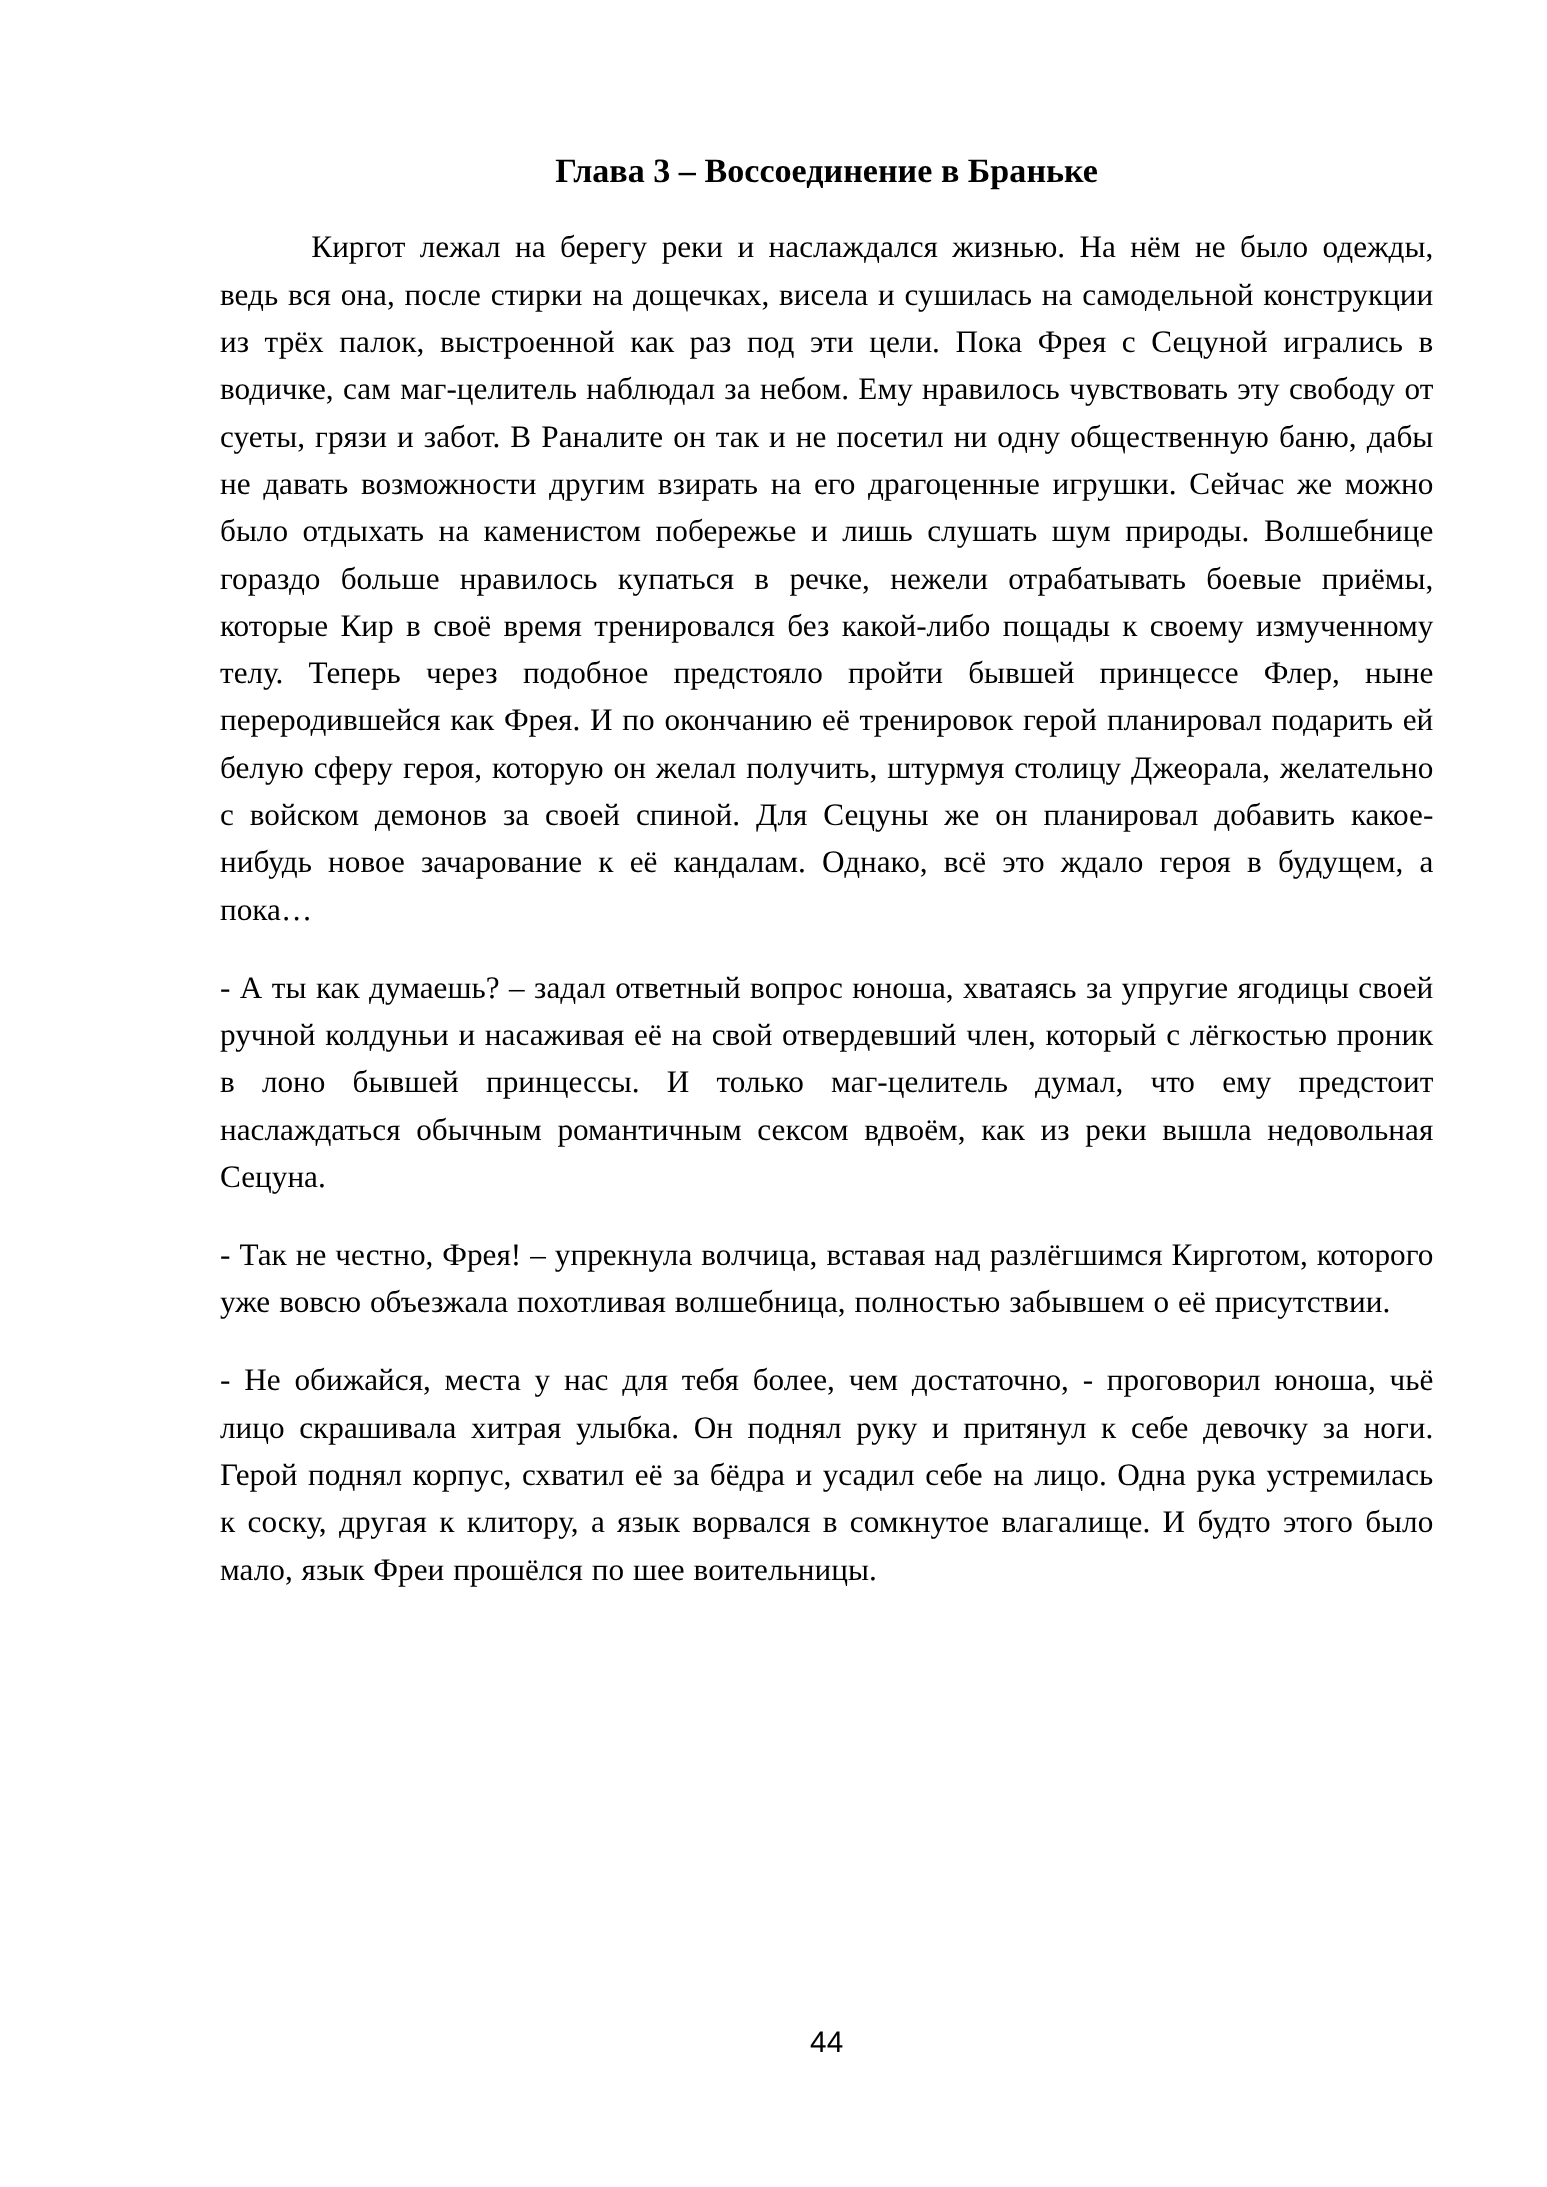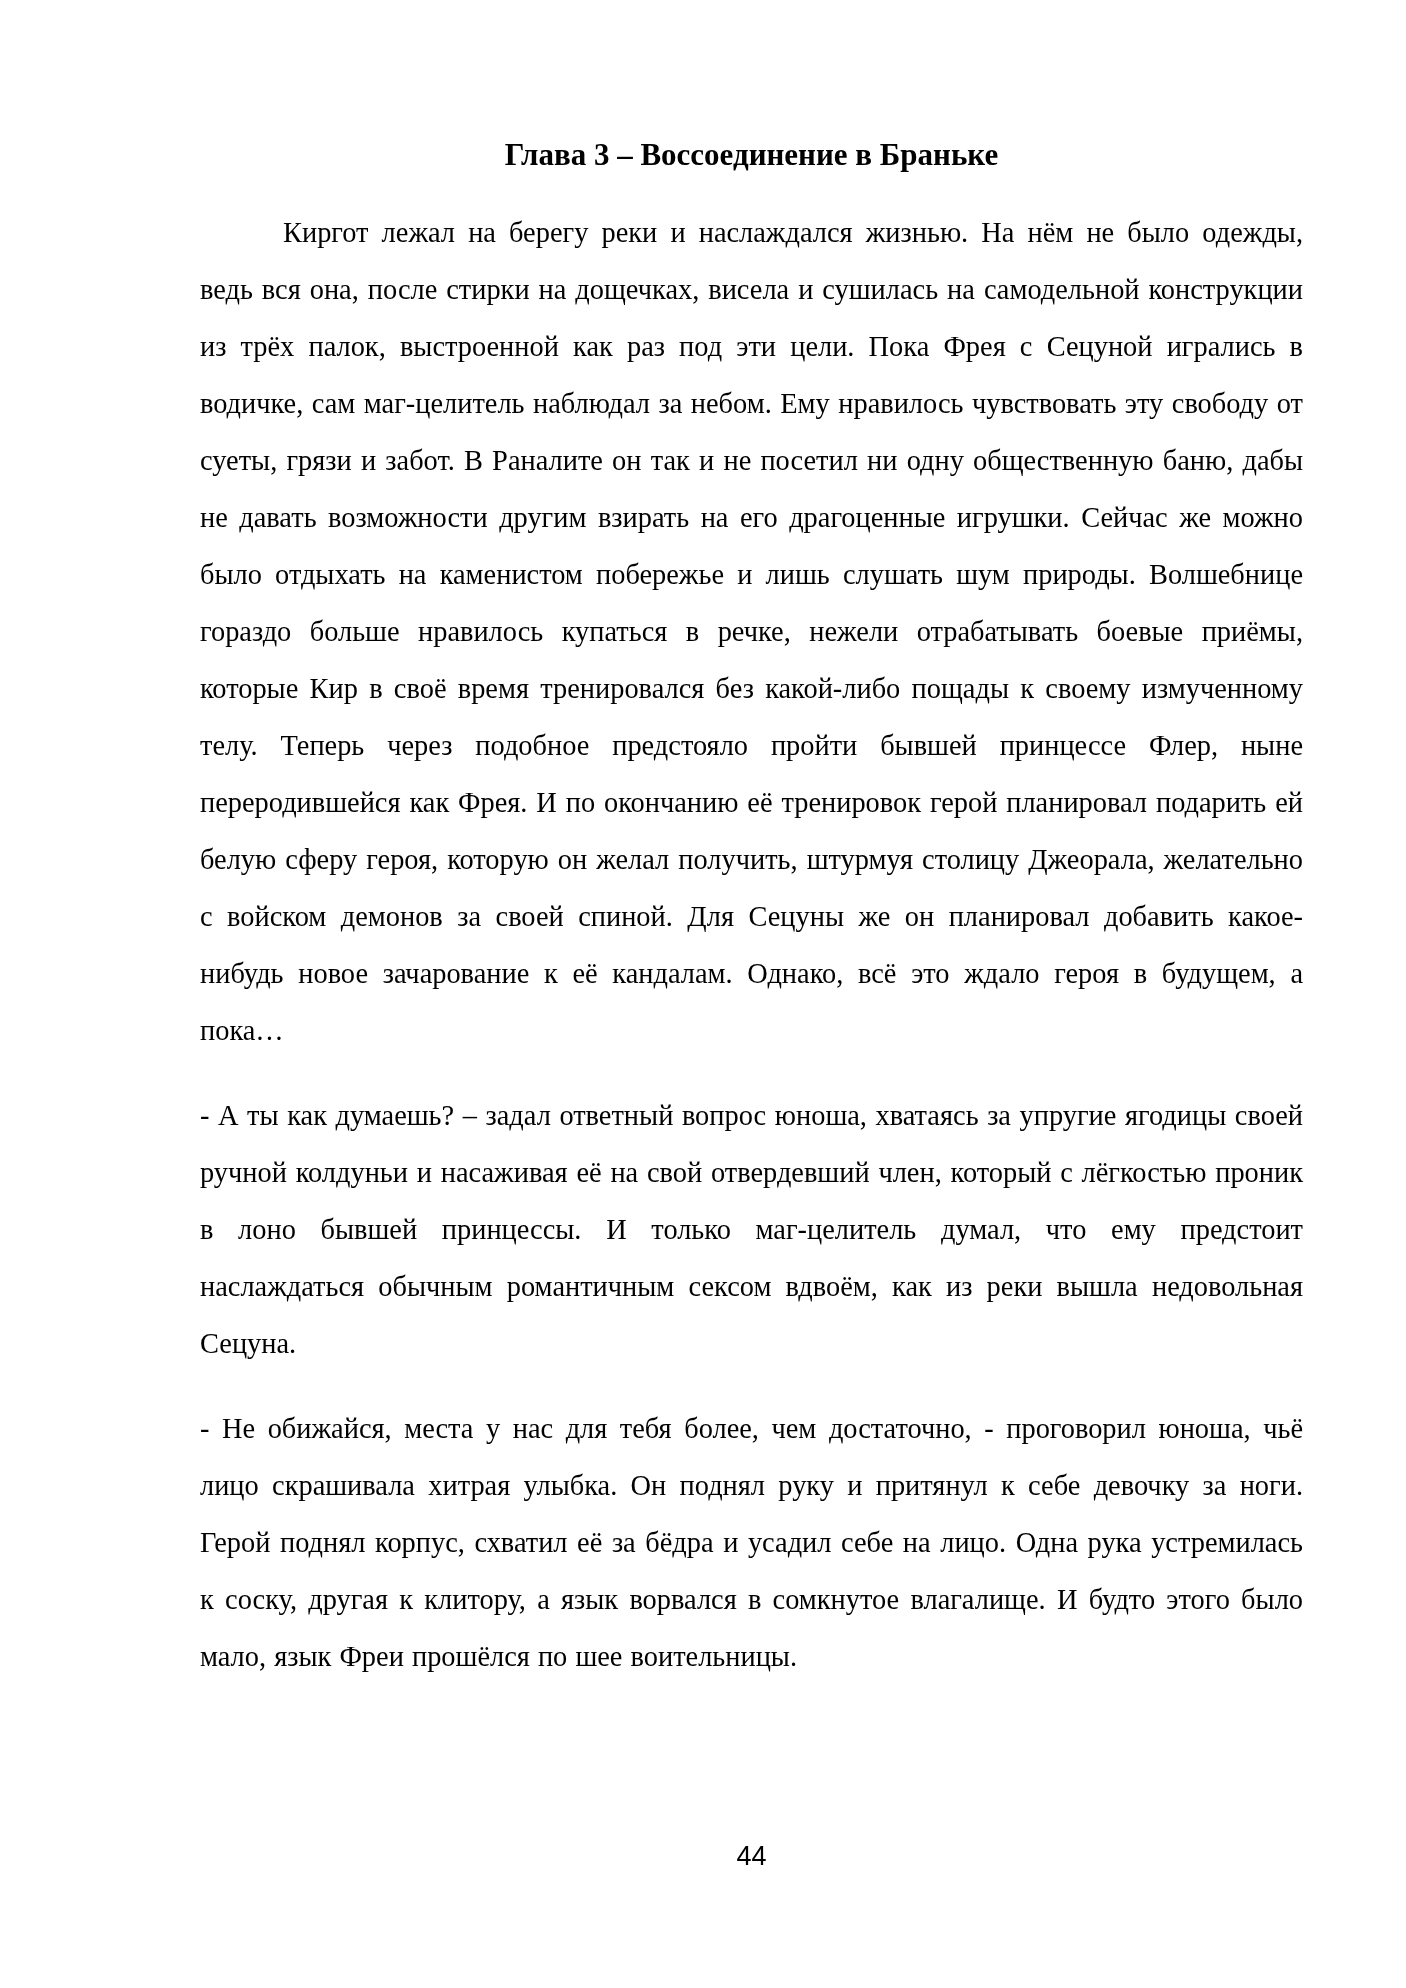--- a/index.html
+++ b/index.html
@@ -26,21 +26,21 @@
   .chapter-title {
     margin: 0 0 28px 0;
     text-align: center;
     font-weight: bold;
     font-size: 31px;
     line-height: 43px;
   }
   .para {
     margin: 16px 0 28px 0;
     font-size: 28.4px;
-    line-height: 57px;
+    line-height: 43px;
     text-align: justify;
     word-spacing: 1px;
   }
   .para.first-indent {
     text-indent: 83px;
   }
   .page-number {
     position: absolute;
     left: 200px;
     top: 1840px;
@@ -56,18 +56,19 @@
 
 <div class="page">
   <div class="content">
     <h1 class="chapter-title">Глава 3 – Воссоединение в Браньке</h1>
 
     <p class="para first-indent">Киргот лежал на берегу реки и наслаждался жизнью. На нём не было одежды, ведь вся она, после стирки на дощечках, висела и сушилась на самодельной конструкции из трёх палок, выстроенной как раз под эти цели. Пока Фрея с Сецуной игрались в водичке, сам маг-целитель наблюдал за небом. Ему нравилось чувствовать эту свободу от суеты, грязи и забот. В Раналите он так и не посетил ни одну общественную баню, дабы не давать возможности другим взирать на его драгоценные игрушки. Сейчас же можно было отдыхать на каменистом побережье и лишь слушать шум природы. Волшебнице гораздо больше нравилось купаться в речке, нежели отрабатывать боевые приёмы, которые Кир в своё время тренировался без какой-либо пощады к своему измученному телу. Теперь через подобное предстояло пройти бывшей принцессе Флер, ныне переродившейся как Фрея. И по окончанию её тренировок герой планировал подарить ей белую сферу героя, которую он желал получить, штурмуя столицу Джеорала, желательно с войском демонов за своей спиной. Для Сецуны же он планировал добавить какое-нибудь новое зачарование к её кандалам. Однако, всё это ждало героя в будущем, а пока…</p>
 
 
     <p class="para">- А ты как думаешь? – задал ответный вопрос юноша, хватаясь за упругие ягодицы своей ручной колдуньи и насаживая её на свой отвердевший член, который с лёгкостью проник в лоно бывшей принцессы. И только маг-целитель думал, что ему предстоит наслаждаться обычным романтичным сексом вдвоём, как из реки вышла недовольная Сецуна.</p>
 
+    <p class="para">- Так не честно, Фрея! – упрекнула волчица, вставая над разлёгшимся Кирготом, которого уже вовсю объезжала похотливая волшебница, полностью забывшем о её присутствии.</p>
 
     <p class="para">- Не обижайся, места у нас для тебя более, чем достаточно, - проговорил юноша, чьё лицо скрашивала хитрая улыбка. Он поднял руку и притянул к себе девочку за ноги. Герой поднял корпус, схватил её за бёдра и усадил себе на лицо. Одна рука устремилась к соску, другая к клитору, а язык ворвался в сомкнутое влагалище. И будто этого было мало, язык Фреи прошёлся по шее воительницы.</p>
   </div>
 
   <div class="page-number">44</div>
 </div>
 
 </body></html>

